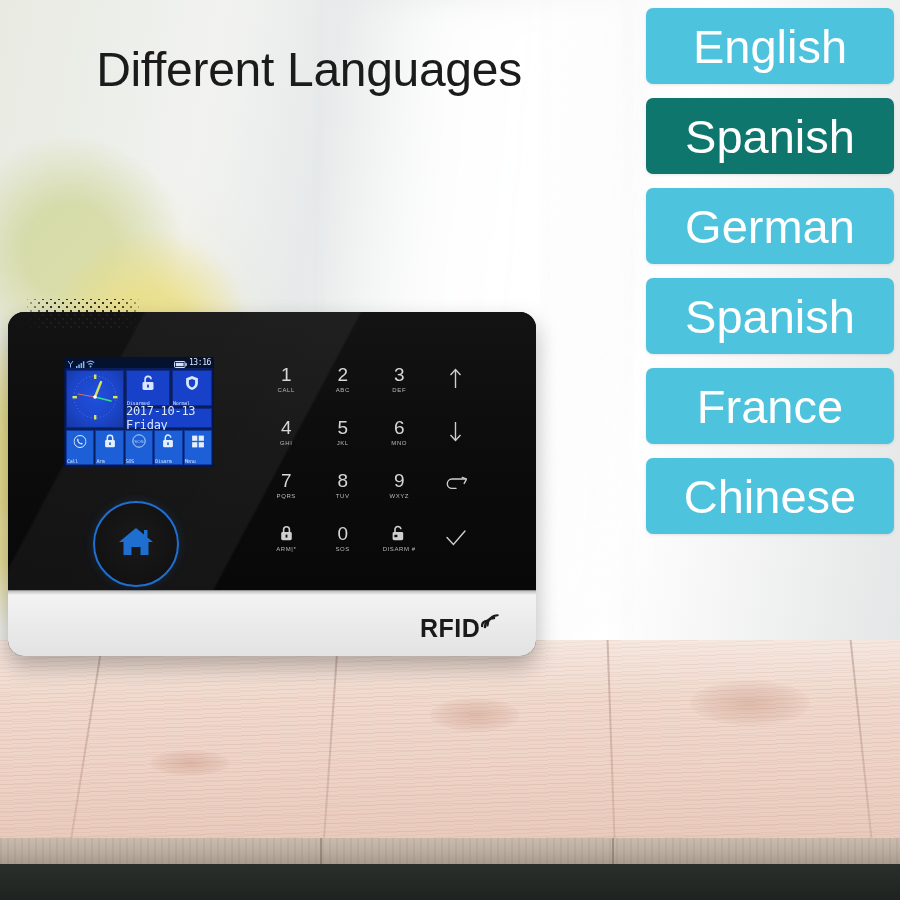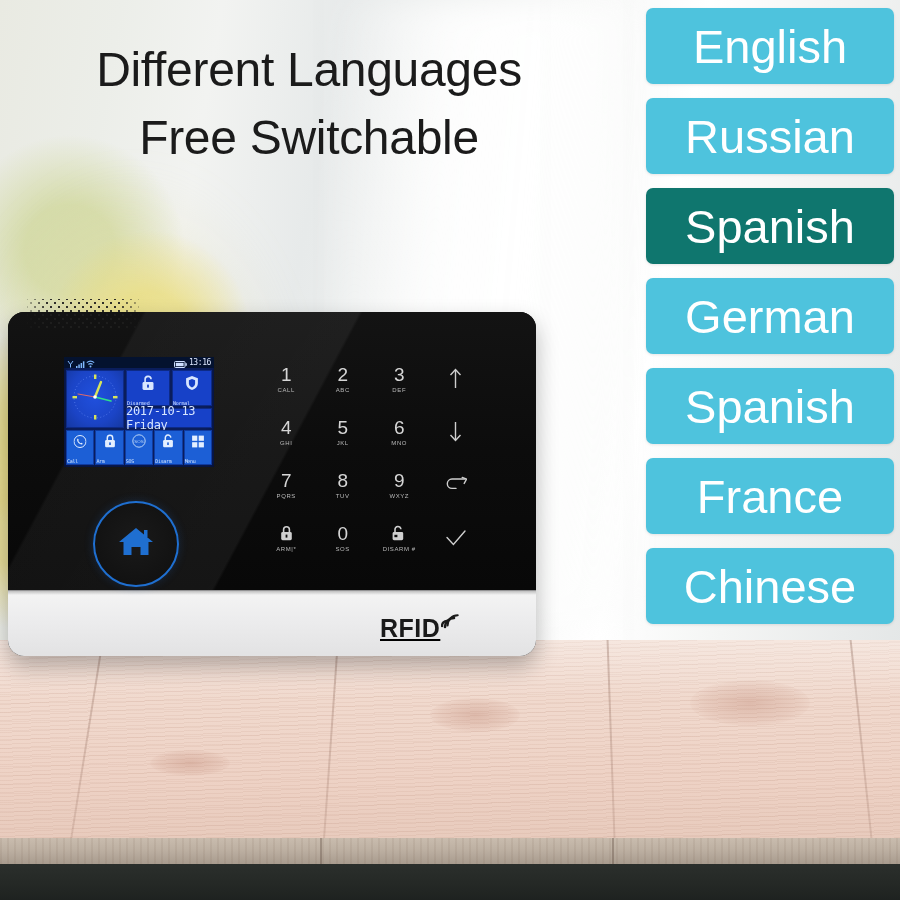--- a/index.html
+++ b/index.html
@@ -121,21 +121,21 @@
       radial-gradient(circle, #20201f 0.9px, rgba(0,0,0,0) 1.4px),
       radial-gradient(circle, #20201f 0.9px, rgba(0,0,0,0) 1.4px);
     background-size:8px 8px, 8px 8px;
     background-position:0 0, 4px 4px;
     opacity:0.92;
     -webkit-mask-image:linear-gradient(90deg, rgba(0,0,0,0.25) 0%, #000 18%, #000 82%, rgba(0,0,0,0.25) 100%);
             mask-image:linear-gradient(90deg, rgba(0,0,0,0.25) 0%, #000 18%, #000 82%, rgba(0,0,0,0.25) 100%);
   }
 
   
-  .rfid { position:absolute; left:380px; top:614px; display:flex; align-items:flex-start;text-decoration:underline; }
+  .rfid { position:absolute; left:420px; top:614px; display:flex; align-items:flex-start; }
   .rfid-text { font-size:25px; font-weight:bold; color:#1a1a1a; letter-spacing:0.5px; font-family:"Liberation Sans", sans-serif; }
   .rfid-waves { margin-left:1px; margin-top:-5px; }
 
   
   .lcd {
     position:absolute; left:64px; top:357px; width:150px; height:110px;
     background:#0a1d5c; overflow:hidden;
     box-shadow:inset 0 0 6px rgba(0,0,0,0.6);
   }
   .lcd-statusbar {
@@ -200,29 +200,25 @@
 
   <div class="bg-base"></div>
   <div class="bg-soft-left"></div>
   <div class="bg-window"></div>
   <div class="bg-vert-streak" style="left:318px;"></div>
   <div class="bg-vert-streak" style="left:545px;"></div>
   <div class="bg-vert-streak" style="left:628px;"></div>
 
   <div class="headline">
     <span>Different Languages</span>
-    <span class="l2">Free Switchable</span>
   </div>
 
   <div class="badges" id="badge-list">
       <div class="badge" style="background: rgb(78, 195, 221); color: rgb(255, 255, 255);">
         <span>English</span>
-      </div>
-      <div class="badge" style="background: rgb(78, 195, 221); color: rgb(255, 255, 255);">
-        <span>Russian</span>
       </div>
       <div class="badge" style="background: #0f766e; color: rgb(255, 255, 255);">
         <span>Spanish</span>
       </div>
       <div class="badge" style="background: rgb(78, 195, 221); color: rgb(255, 255, 255);">
         <span>German</span>
       </div>
       <div class="badge" style="background: rgb(78, 195, 221); color: rgb(255, 255, 255);">
         <span>Spanish</span>
       </div>

